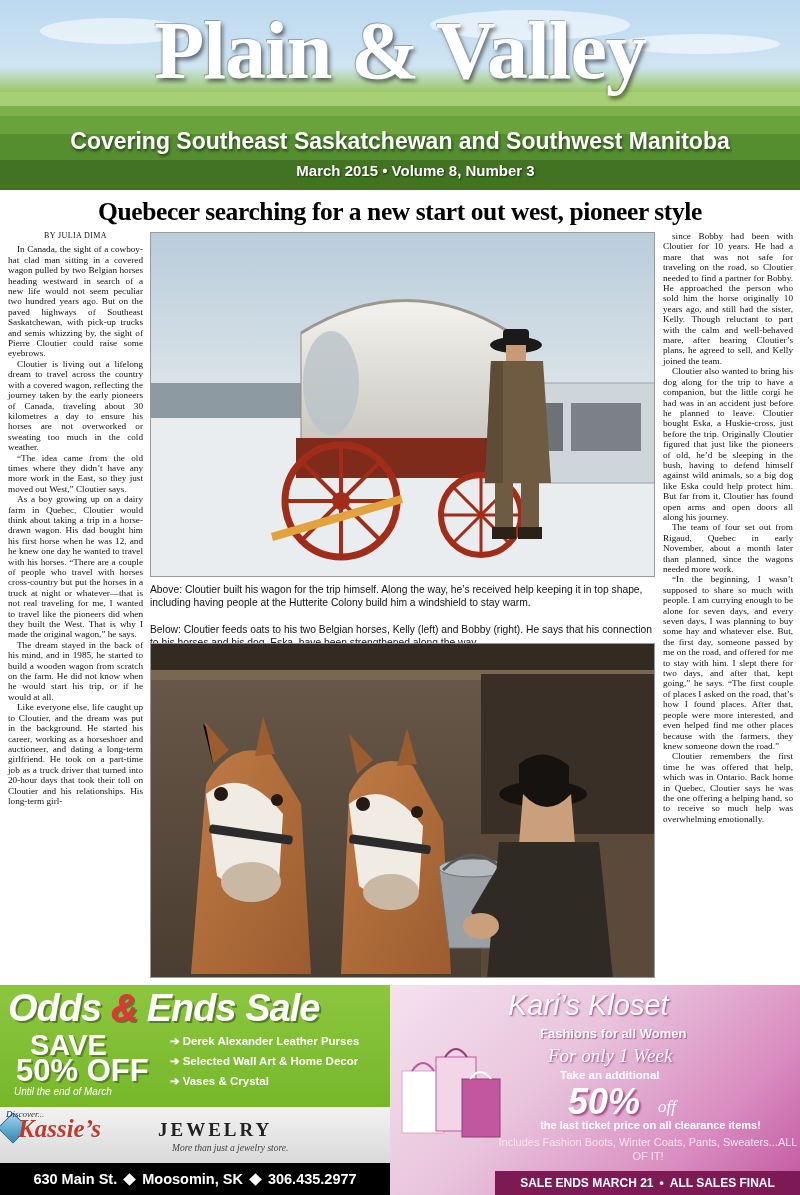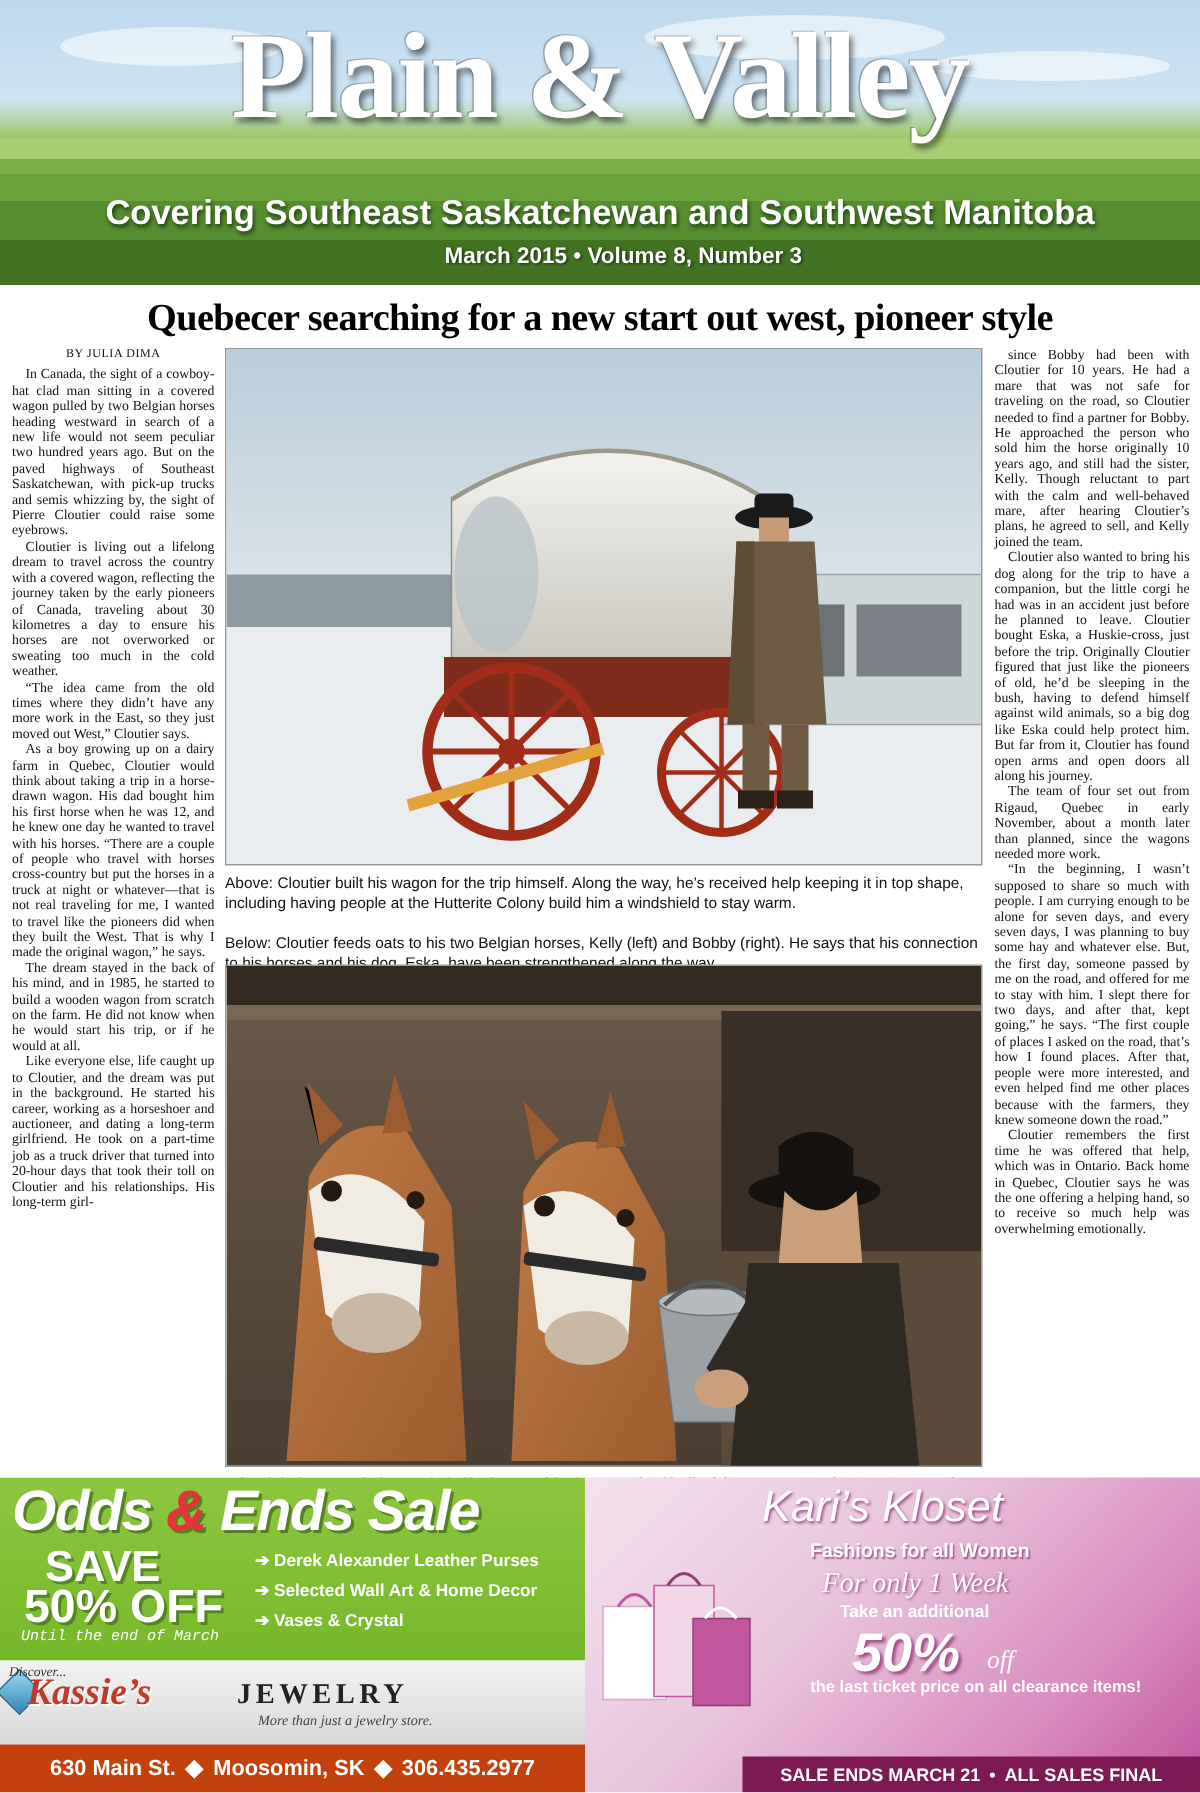--- a/index.html
+++ b/index.html
@@ -178,21 +178,21 @@
     text-shadow:2px 2px 0 rgba(0,0,0,.3);
   }
   .pct {
     position:absolute; left:16px; top:68px;
     font-family:"Liberation Sans", sans-serif;
     font-weight:bold; font-size:31px; color:#ffffff;
     text-shadow:2px 2px 0 rgba(0,0,0,.3);
   }
   .until {
     position:absolute; left:14px; top:101px;
-    font-family:Liberation Mono, monospace;
+    font-family:Liberation Sans, sans-serif;
     font-size:10px; color:#ffffff; font-style:italic;
   }
   .bullets {
     position:absolute; left:170px; top:46px;
     font-family:"Liberation Sans", sans-serif;
     font-weight:bold; font-size:11.5px; color:#ffffff; line-height:20px;
   }
   .bullets .arrow { color:#ffffff; margin-right:3px; }
   .jewelry-band {
     position:absolute; left:0; top:122px; width:390px; height:56px;
@@ -220,21 +220,21 @@
     font-size:9.5px; color:#444;
   }
   .diamond {
     position:absolute; left:2px; top:132px; width:22px; height:22px;
     background:linear-gradient(135deg,#9fd8ef,#2f86b8);
     transform:rotate(45deg);
     border:1px solid #1d5f86;
   }
   .addr-band {
     position:absolute; left:0; top:178px; width:390px; height:32px;
-    background:#c2410c;
+    background:#000000;
     color:#fff;
     font-family:"Liberation Sans", sans-serif;
     font-weight:bold; font-size:14.5px;
     display:flex; align-items:center; justify-content:center; gap:8px;
   }
   .addr-band .dia {
     display:inline-block; width:9px; height:9px;
     background:#fff; transform:rotate(45deg);
   }
 
@@ -514,19 +514,21 @@
       <rect x="66" y="48" width="38" height="58" fill="#c2569f" stroke="#8f3f74"></rect>
       <path d="M74 48 q10 -14 21 0" fill="none" stroke="#ffffff" stroke-width="2"></path>
     </svg>
     <div class="karis">Kari’s Kloset</div>
     <div class="fashions">Fashions for all Women</div>
     <div class="for-only">For only 1 Week</div>
     <div class="take-add">Take an additional</div>
     <div class="fifty">50%</div>
     <div class="offword">off</div>
     <div class="lastticket">the last ticket price on all clearance items!</div>
+    <div class="includes">Includes Fashion Boots, Winter Coats,
+Pants, Sweaters...ALL OF IT!</div>
     <div class="saleends">
       <span>SALE ENDS MARCH 21</span>
       <span>•</span>
       <span>ALL SALES FINAL</span>
     </div>
   </div>
 </div>
 
 </body></html>

